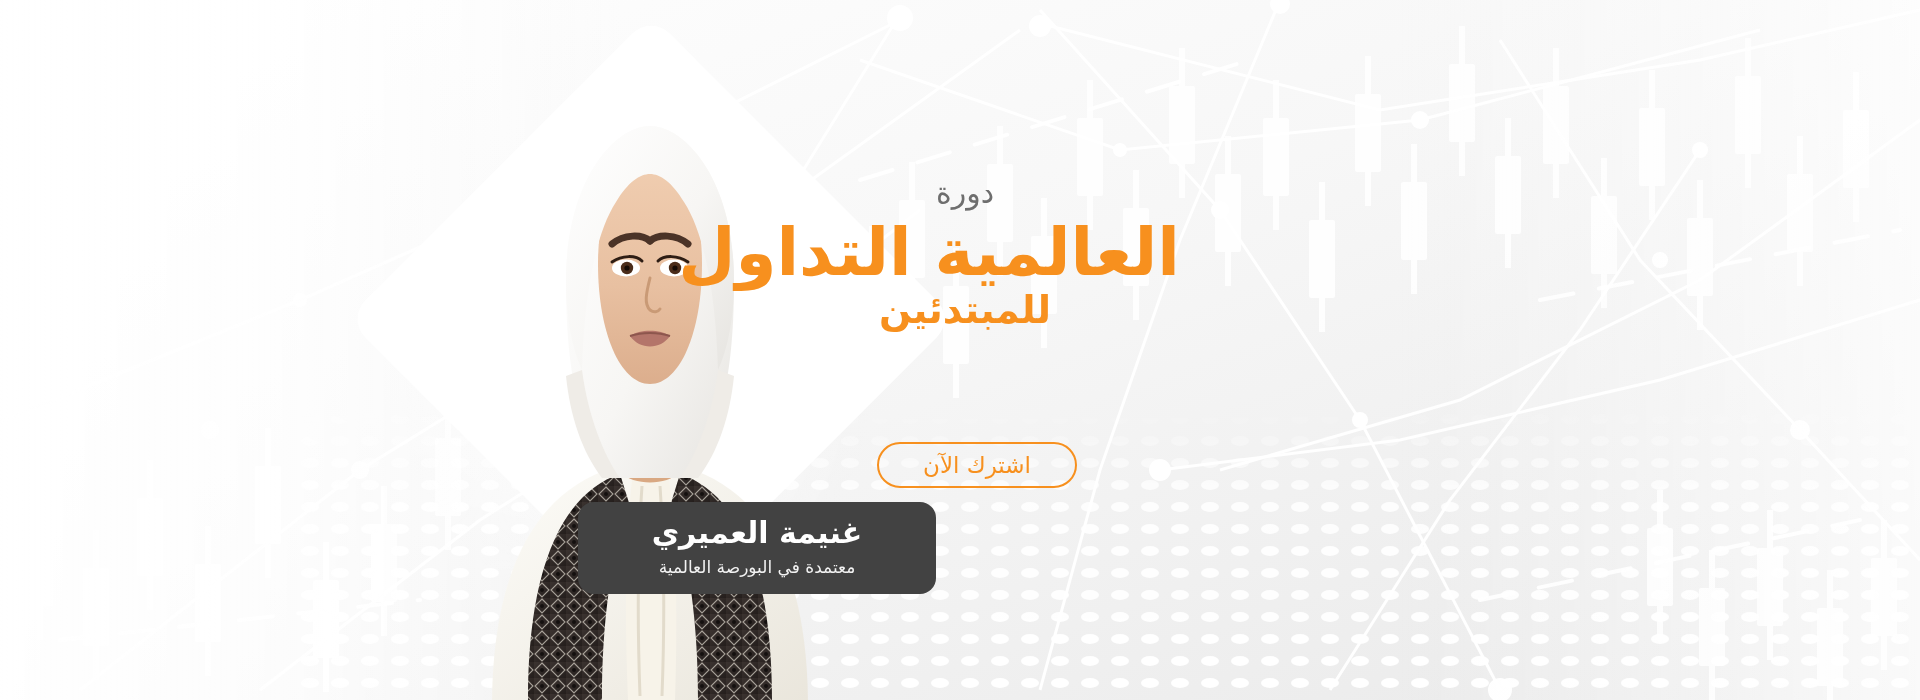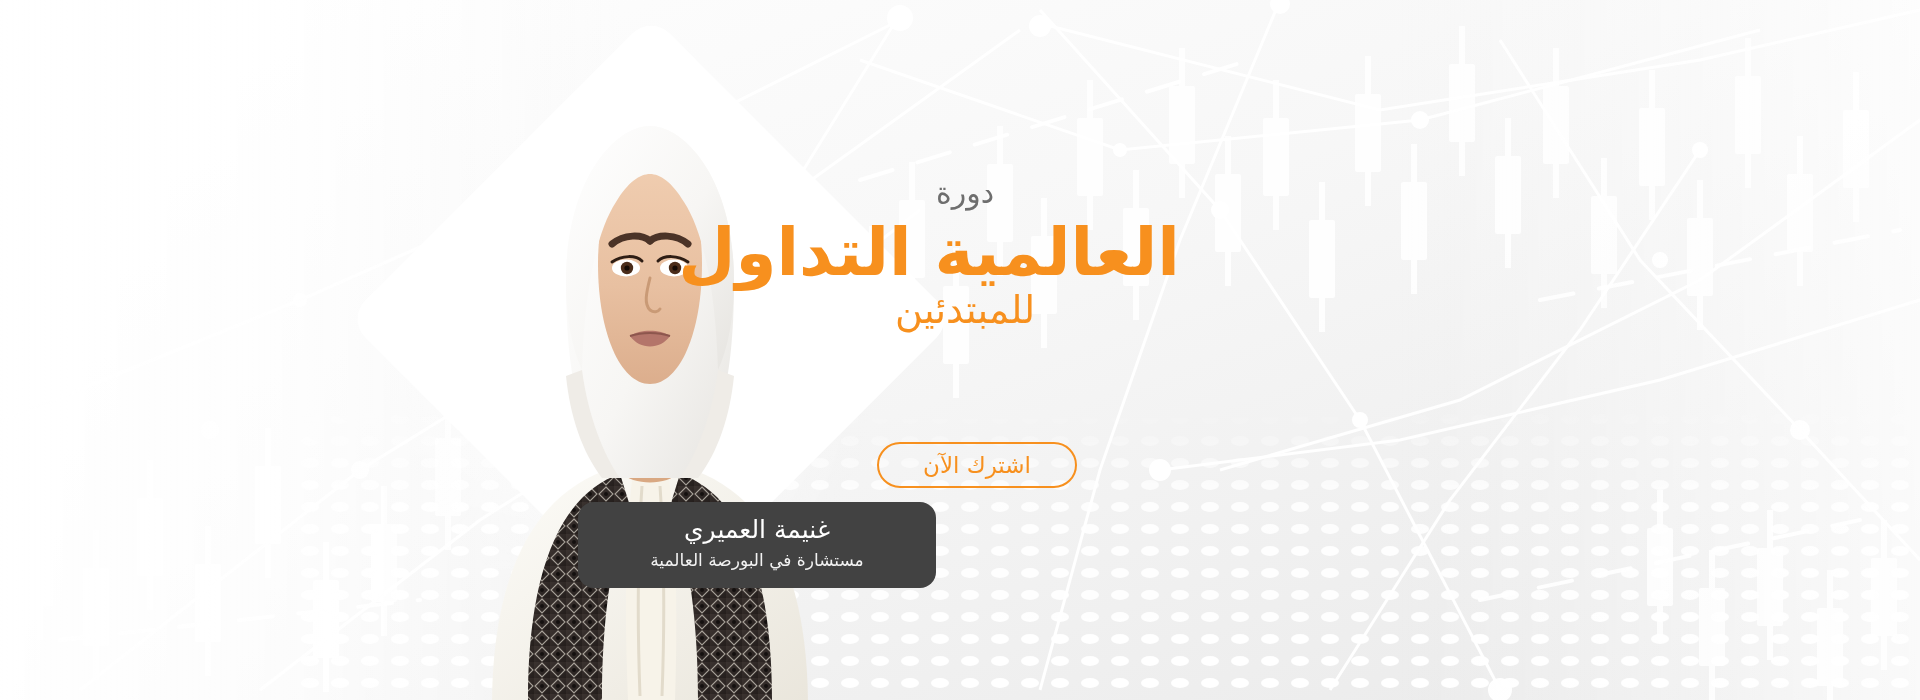--- a/index.html
+++ b/index.html
@@ -67,21 +67,21 @@
   }
   .eyebrow{
     font-size:30px;line-height:1;color:#6e6e6e;font-weight:400;
     letter-spacing:0;margin:0 0 10px 0;
   }
   .headline{
     font-size:66px;line-height:1.06;font-weight:700;color:#F7901E;
     margin:0 0 2px 0;white-space:nowrap;
   }
   .subhead{
-    font-size:38px;line-height:1.1;font-weight:400;color:#F7901E;
+    font-size:38px;line-height:1.1;font-weight:700;color:#F7901E;
     margin:0;
   }
 
   .cta-wrap{
     position:absolute;right:843px;top:442px;
   }
   .cta{
     display:inline-flex;align-items:center;justify-content:center;
     min-width:200px;height:46px;padding:0 26px;
     border:2px solid #F7901E;border-radius:26px;
@@ -93,21 +93,21 @@
 
   
   .speaker-card{
     position:absolute;left:578px;top:502px;width:358px;
     background:#424242;border-radius:16px;
     padding:12px 18px 16px 18px;
     box-sizing:border-box;
     direction:rtl;text-align:center;color:#ffffff;
   }
   .speaker-name{
-    font-size:25px;font-weight:400;line-height:1.25;margin:0 0 4px 0;
+    font-size:30px;font-weight:700;line-height:1.25;margin:0 0 4px 0;
     letter-spacing:.2px;
   }
   .speaker-line{
     font-size:17px;font-weight:400;line-height:1.32;margin:0;color:#f2f2f2;
   }
 </style>
 </head>
 <body>
 
 <div class="banner">
@@ -313,16 +313,16 @@
     <div class="headline">العالمية التداول</div>
     <div class="subhead">للمبتدئين</div>
   </div>
 
   <div class="cta-wrap">
     <button class="cta" type="button">اشترك الآن</button>
   </div>
 
   <div class="speaker-card">
     <div class="speaker-name">غنيمة العميري</div>
-    <div class="speaker-line">مستشارة في البورصة العالمية</div>
+    <div class="speaker-line">معتمدة في البورصة العالمية</div>
   </div>
 
 </div>
 
 </body></html>

